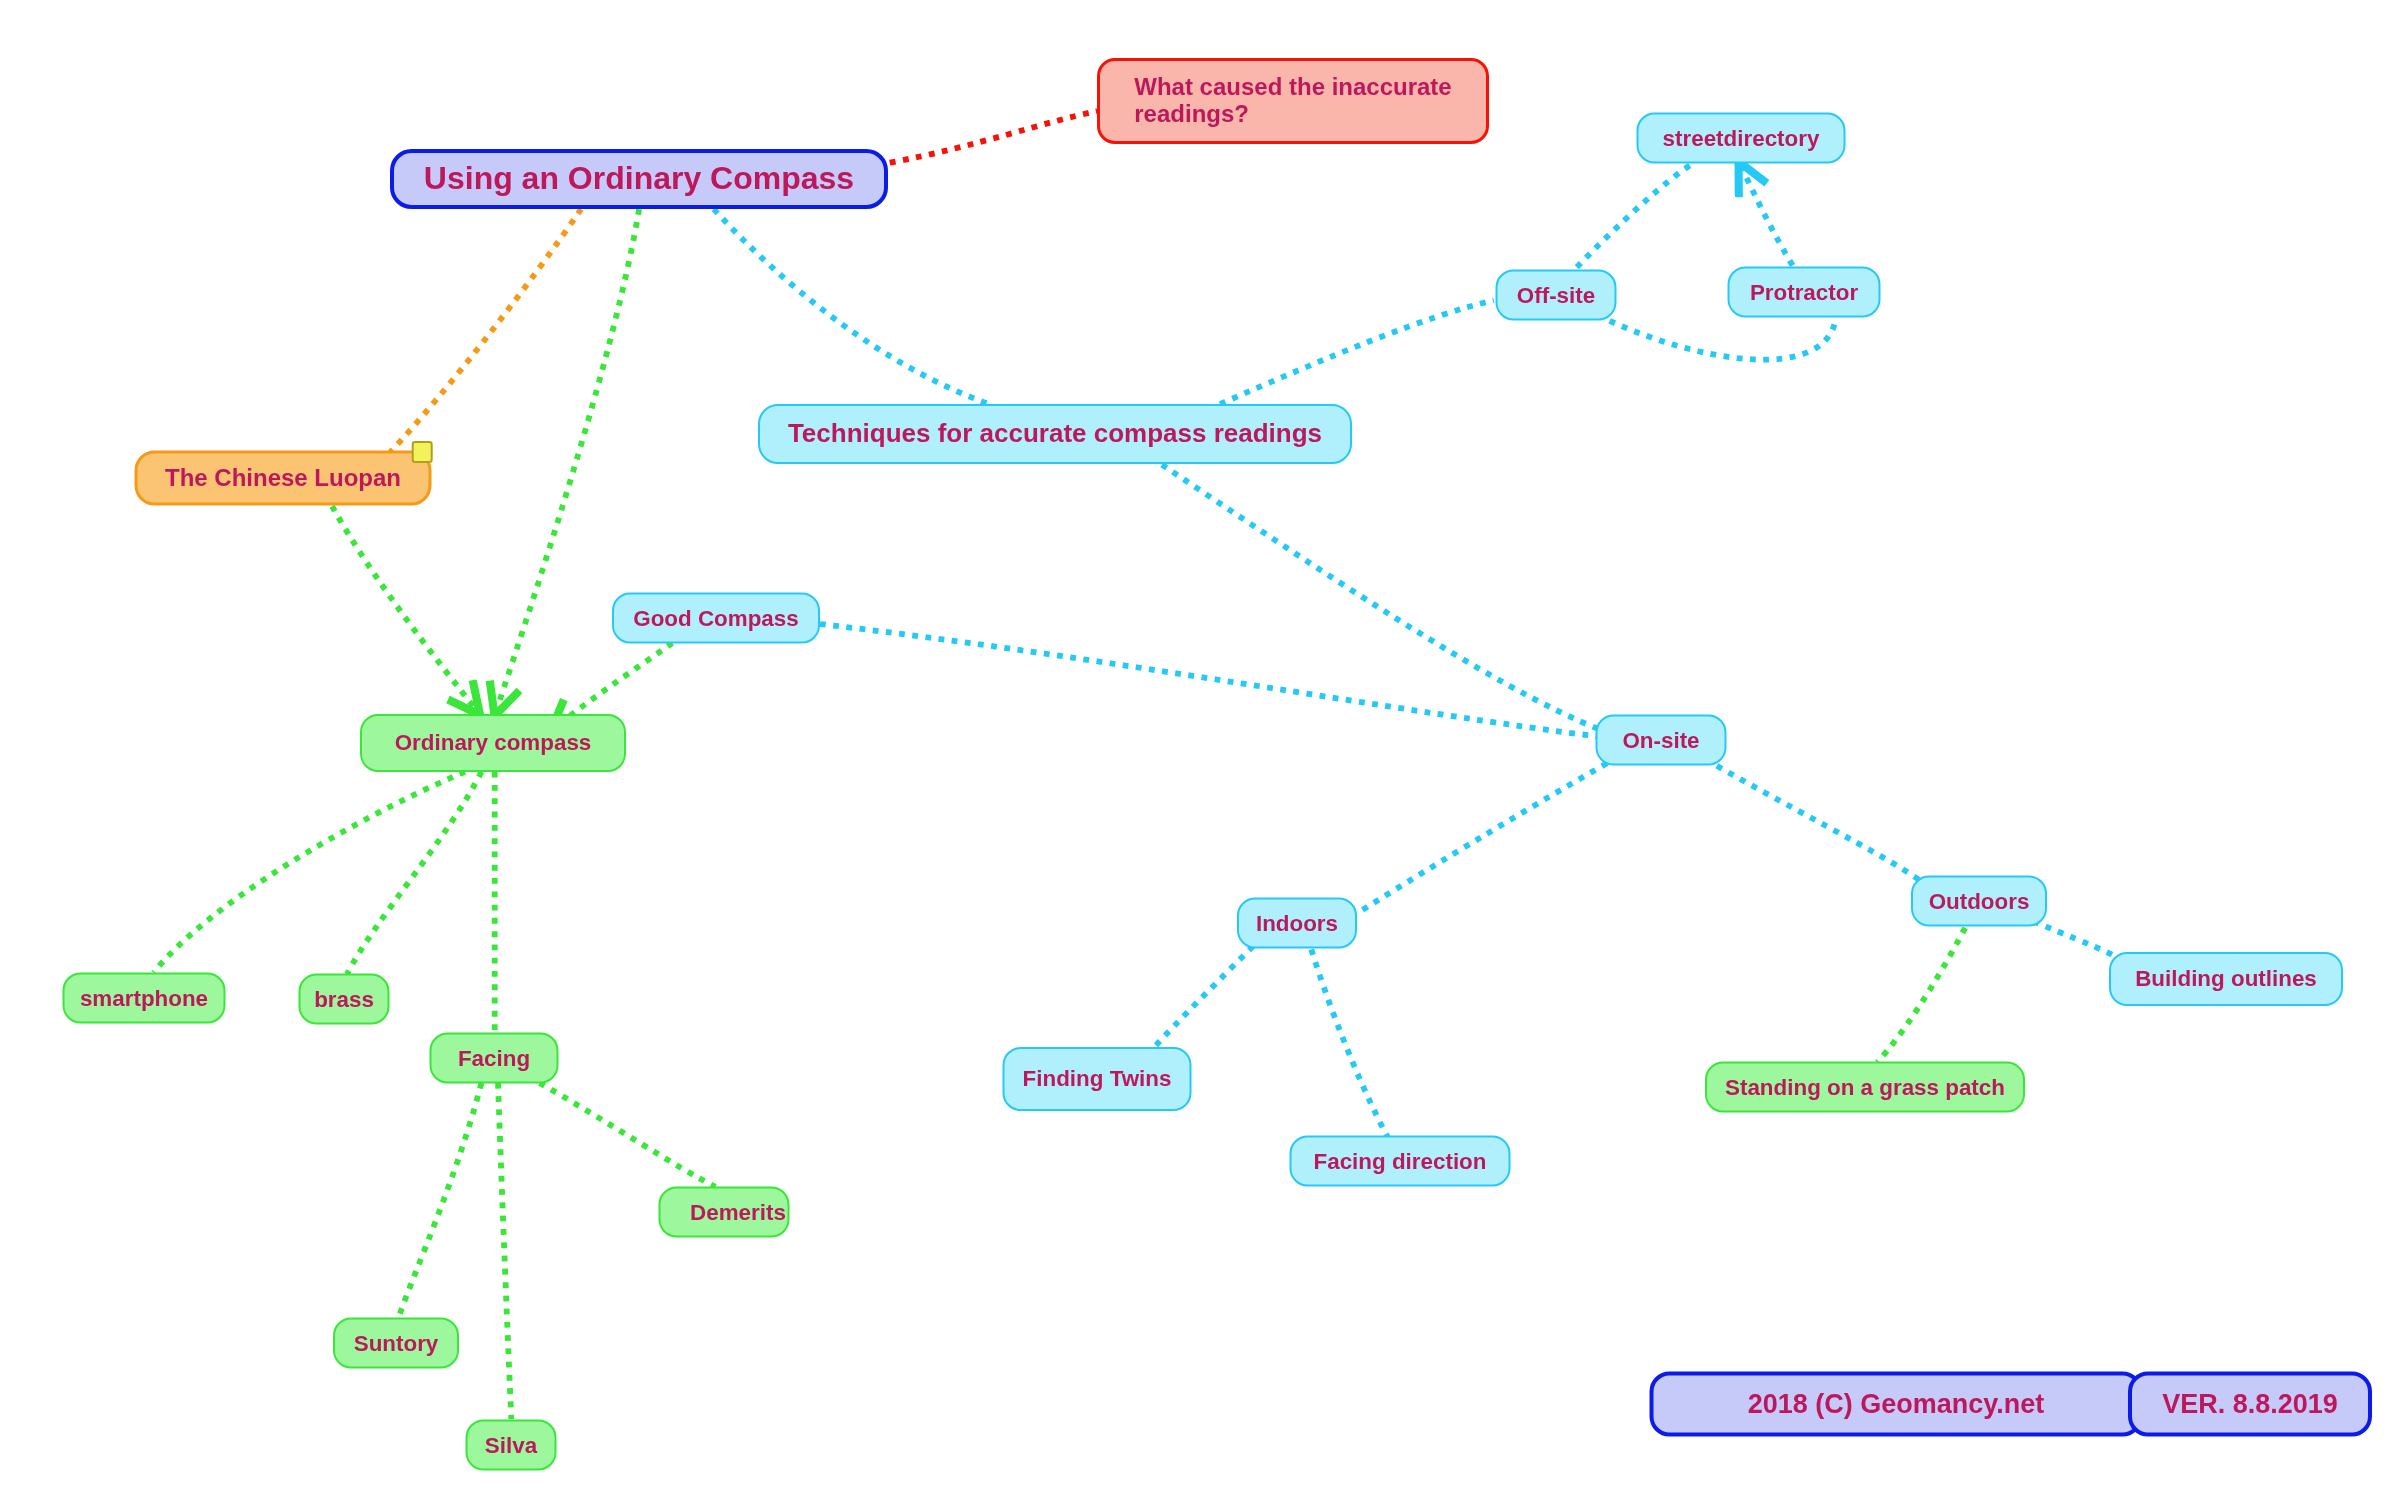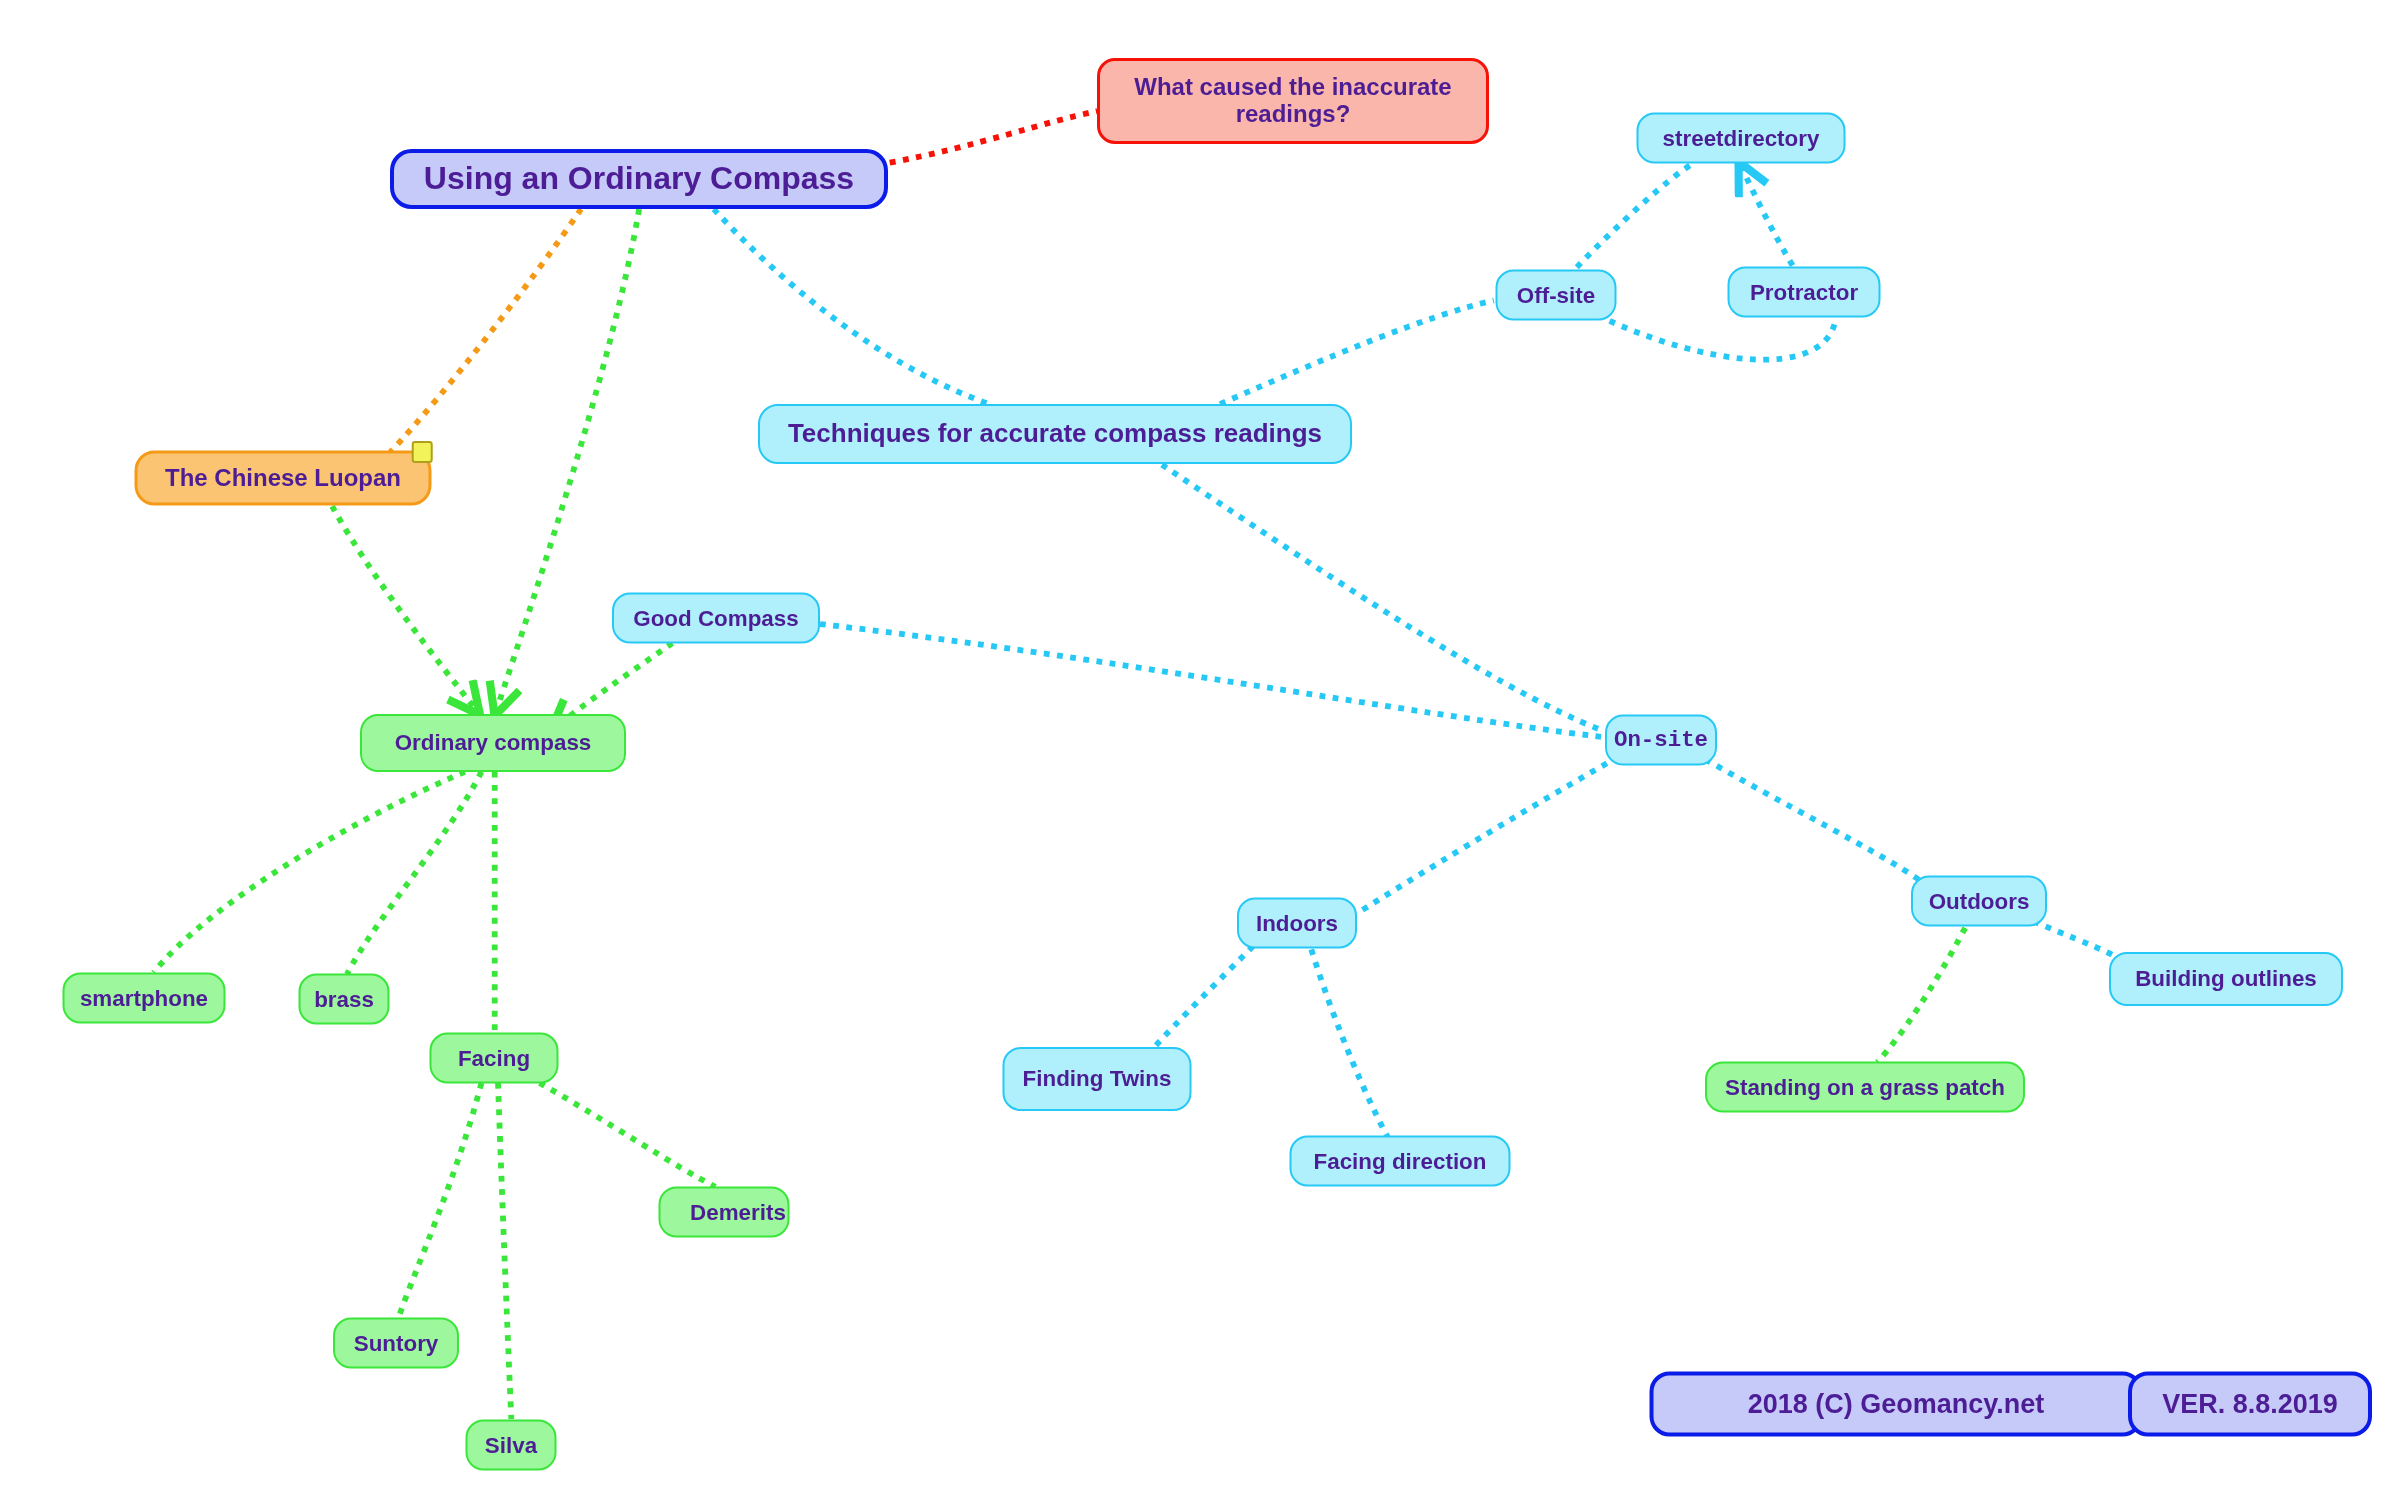--- a/index.html
+++ b/index.html
@@ -21,23 +21,22 @@
     width: 2401px;
     height: 1507px;
     pointer-events: none;
   }
   .node {
     position: absolute;
     box-sizing: border-box;
     display: flex;
     align-items: center;
     justify-content: center;
-    text-align: center;
     font-weight: bold;
-    color: #4c1d95;
+    color: #be185d;
     white-space: pre-line;
     line-height: 1.12;
     transform: translate(-50%, -50%);
   }
   .node-root {
     background: #c6caf9;
     border: 4.2px solid #0c1ce8;
     border-radius: 21.6px;
     font-size: 32px;
   }
@@ -130,21 +129,21 @@
       <div class="node node-question" style="left: 1293px; top: 101px; width: 392px; height: 86px;">What caused the inaccurate
 readings?</div>
       <div class="node node-orange" style="left: 283px; top: 478px; width: 297px; height: 55px;">The Chinese Luopan</div>
       <div class="corner-marker" style="left: 422px; top: 452px;"></div>
       <div class="node node-cyan-big" style="left: 1055px; top: 434px; width: 594px; height: 60px;">Techniques for accurate compass readings</div>
       <div class="node node-cyan" style="left: 1556px; top: 295px; width: 121px; height: 51px;">Off-site</div>
       <div class="node node-cyan" style="left: 1741px; top: 138px; width: 209px; height: 51px;">streetdirectory</div>
       <div class="node node-cyan" style="left: 1804px; top: 292px; width: 153px; height: 51px;">Protractor</div>
       <div class="node node-cyan" style="left: 716px; top: 618px; width: 208px; height: 51px;">Good Compass</div>
       <div class="node node-green" style="left: 493px; top: 743px; width: 266px; height: 58px;">Ordinary compass</div>
-      <div class="node node-cyan" style="left: 1661px; top: 740px; width: 112px; height: 51px; font-family: Liberation Mono, monospace;">On-site</div>
+      <div class="node node-cyan" style="left: 1661px; top: 740px; width: 131px; height: 51px;">On-site</div>
       <div class="node node-cyan" style="left: 1297px; top: 923px; width: 120px; height: 51px;">Indoors</div>
       <div class="node node-cyan" style="left: 1979px; top: 901px; width: 136px; height: 51px;">Outdoors</div>
       <div class="node node-green" style="left: 144px; top: 998px; width: 163px; height: 51px;">smartphone</div>
       <div class="node node-green" style="left: 344px; top: 999px; width: 91px; height: 51px;">brass</div>
       <div class="node node-green" style="left: 494px; top: 1058px; width: 129px; height: 51px;">Facing</div>
       <div class="node node-green" style="left: 724px; top: 1212px; width: 131px; height: 51px; padding-left: 28px;">Demerits</div>
       <div class="node node-green" style="left: 396px; top: 1343px; width: 126px; height: 51px;">Suntory</div>
       <div class="node node-green" style="left: 511px; top: 1445px; width: 91px; height: 51px;">Silva</div>
       <div class="node node-cyan" style="left: 1097px; top: 1079px; width: 189px; height: 64px;">Finding Twins</div>
       <div class="node node-cyan" style="left: 1400px; top: 1161px; width: 221px; height: 51px;">Facing direction</div>

